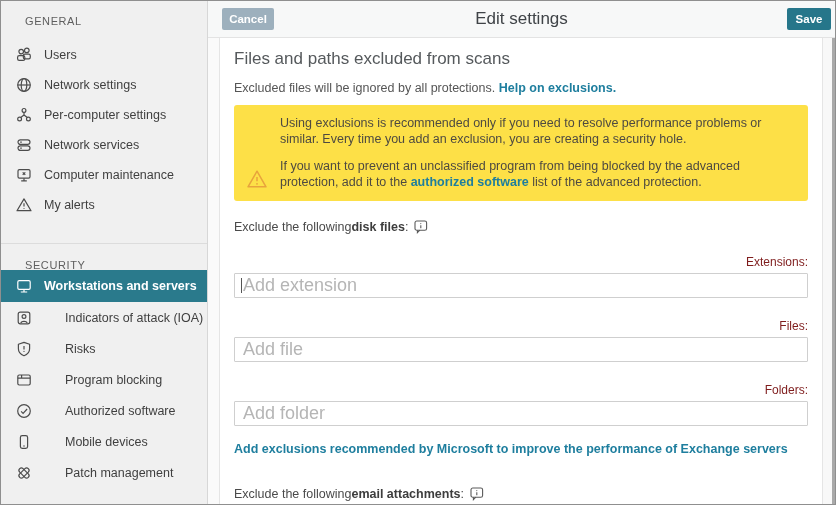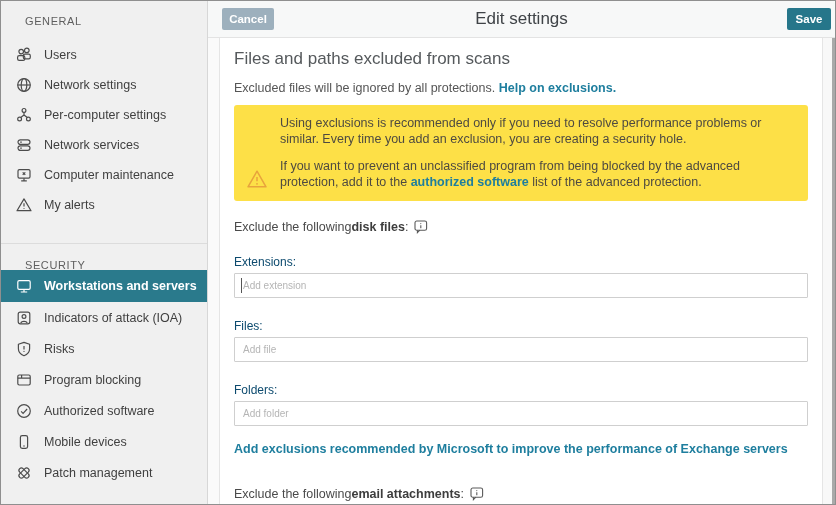--- a/index.html
+++ b/index.html
@@ -16,21 +16,21 @@
   }
   .section-label {
     font-size:11px; color:#5f5f5f; letter-spacing:.6px;
     padding-left:24px; height:18px; line-height:18px;
   }
   .nav { margin-top:10px; }
   .nav-item {
     height:30px; display:flex; align-items:center; cursor:pointer;
     color:#4c4c4c; padding-left:14px;
   }
-  .nav-item.tall { height:31px; }
+  .nav-item.tall { height:31px;gap:21px; }
   .nav-icon { width:18px; height:18px; display:inline-flex; flex:none; }
   .nav-icon svg { width:18px; height:18px; stroke:currentColor; fill:none; stroke-width:1.2; }
   .nav-label { font-size:12.5px; color:#3f3f3f; margin-left:11px; white-space:nowrap; }
   .nav-item.selected { background:#2a7a8c; color:#fff; height:32px; }
   .nav-item.selected .nav-label { color:#fff;font-weight:bold; }
   .side-divider { border-top:1px solid #dcdcdc; margin-top:23px; }
   .section-label.security { padding-top:8px; height:26px; line-height:26px; margin-bottom:0; }
   
   .main { flex:1; display:flex; flex-direction:column; background:#fafafa; overflow:hidden; }
   .topbar {
@@ -63,26 +63,26 @@
     margin-top:10px; background:#fde047; border-radius:3px;
     padding:11px 16px 11px 12px; display:flex; align-items:flex-end;
   }
   .warn-icon { width:22px; height:22px; flex:none; margin-top:3px; }
   .warn-text { margin-left:12px; font-size:12.5px; line-height:15.5px; color:#4e4a41; }
   .warn-text p + p { margin-top:12px; }
   .field-group-title { margin-top:19px; font-size:12.5px; color:#4a4a4a; display:flex; align-items:center; }
   .field-group-title b { color:#3d3d3d; }
   .info-icon { width:15px; height:14px; margin-left:6px; cursor:pointer; display:inline-flex; }
   .info-icon svg { stroke:#5a5a5a; fill:none; stroke-width:1.1; }
-  .field-label { font-size:12px; color:#0c4a6e; margin-top:21px; }
+  .field-label { font-size:12px; color:#7f1d1d; margin-top:21px;text-align:right; }
   .field-label.first { margin-top:21px; }
   .input-wrap { position:relative; margin-top:4px; }
   .text-input {
     width:100%; height:25px; border:1px solid #cfcfcf; border-radius:1px;
-    font-size:10px; color:#444; padding:0 8px; font-family:inherit; background:#fff;
+    font-size:18px; color:#444; padding:0 8px; font-family:inherit; background:#fff;
   }
   .text-input::placeholder { color:#b5b5b5; }
   .caret { position:absolute; left:7px; top:5px; width:1px; height:15px; background:#555; }
   .ms-link { display:block; margin-top:16px; font-size:12.5px; }
   .email-title { margin-top:31px; }
 </style>
 </head>
 <body>
 
 <div class="app">

